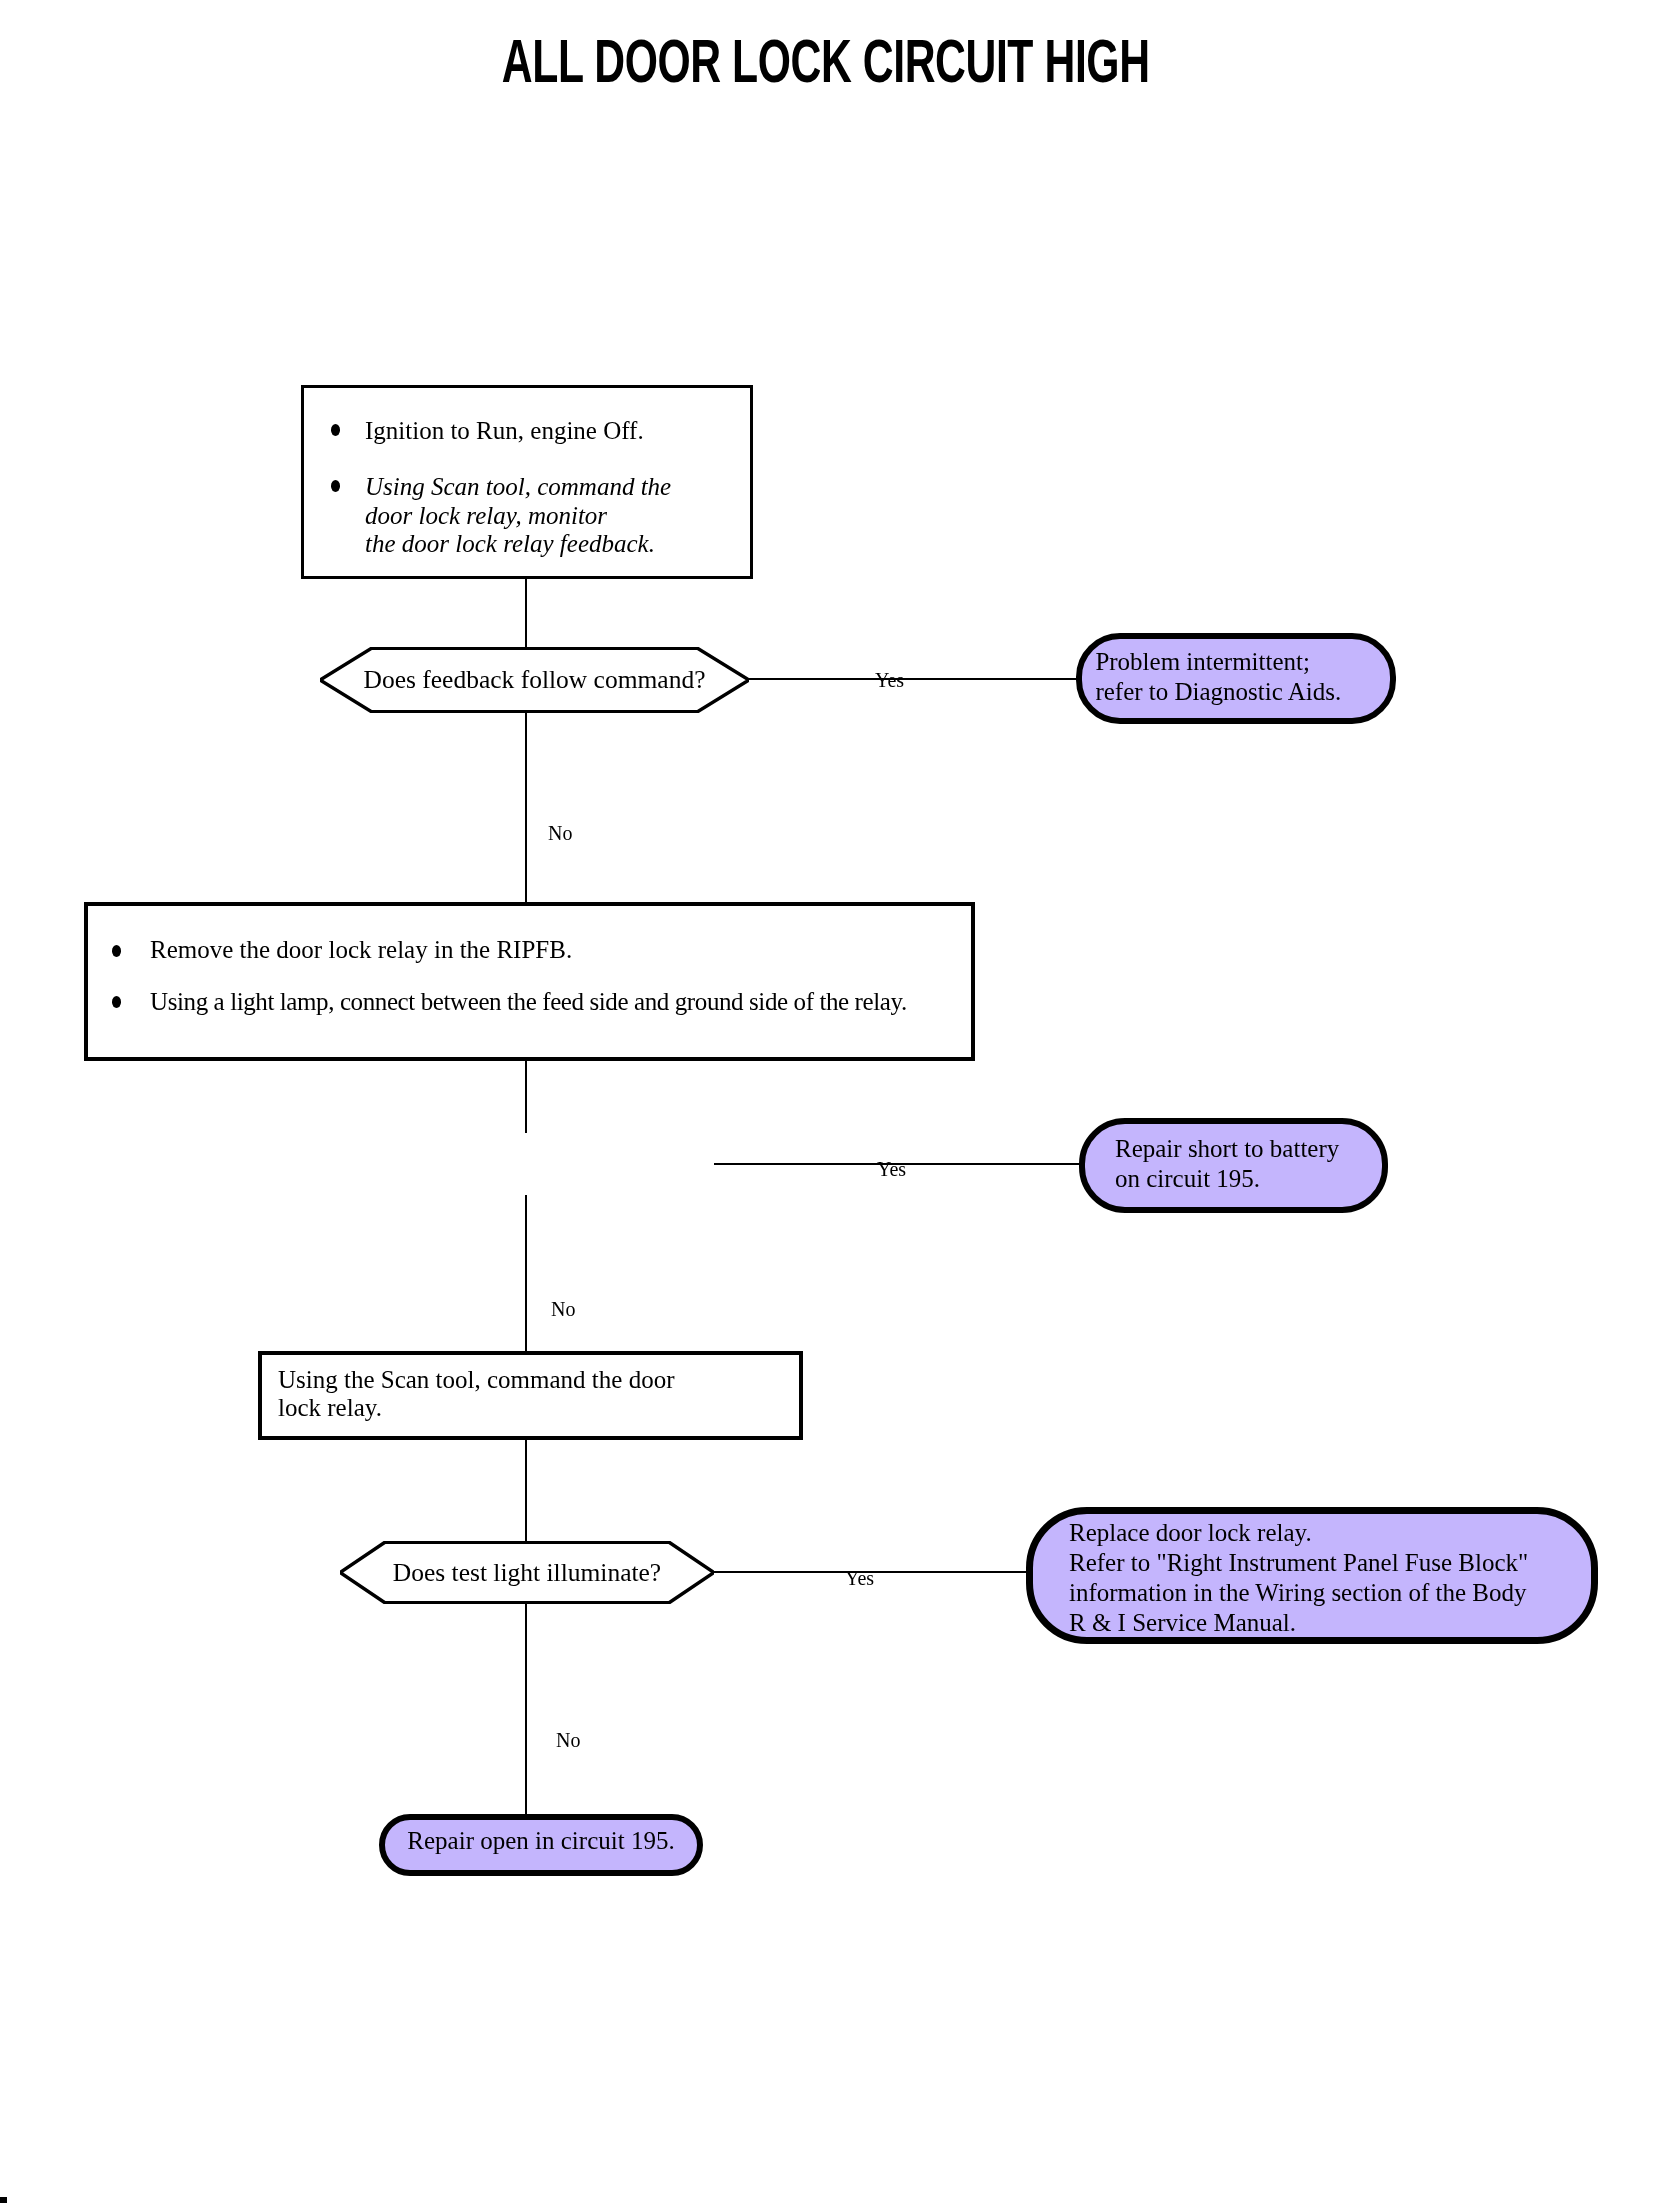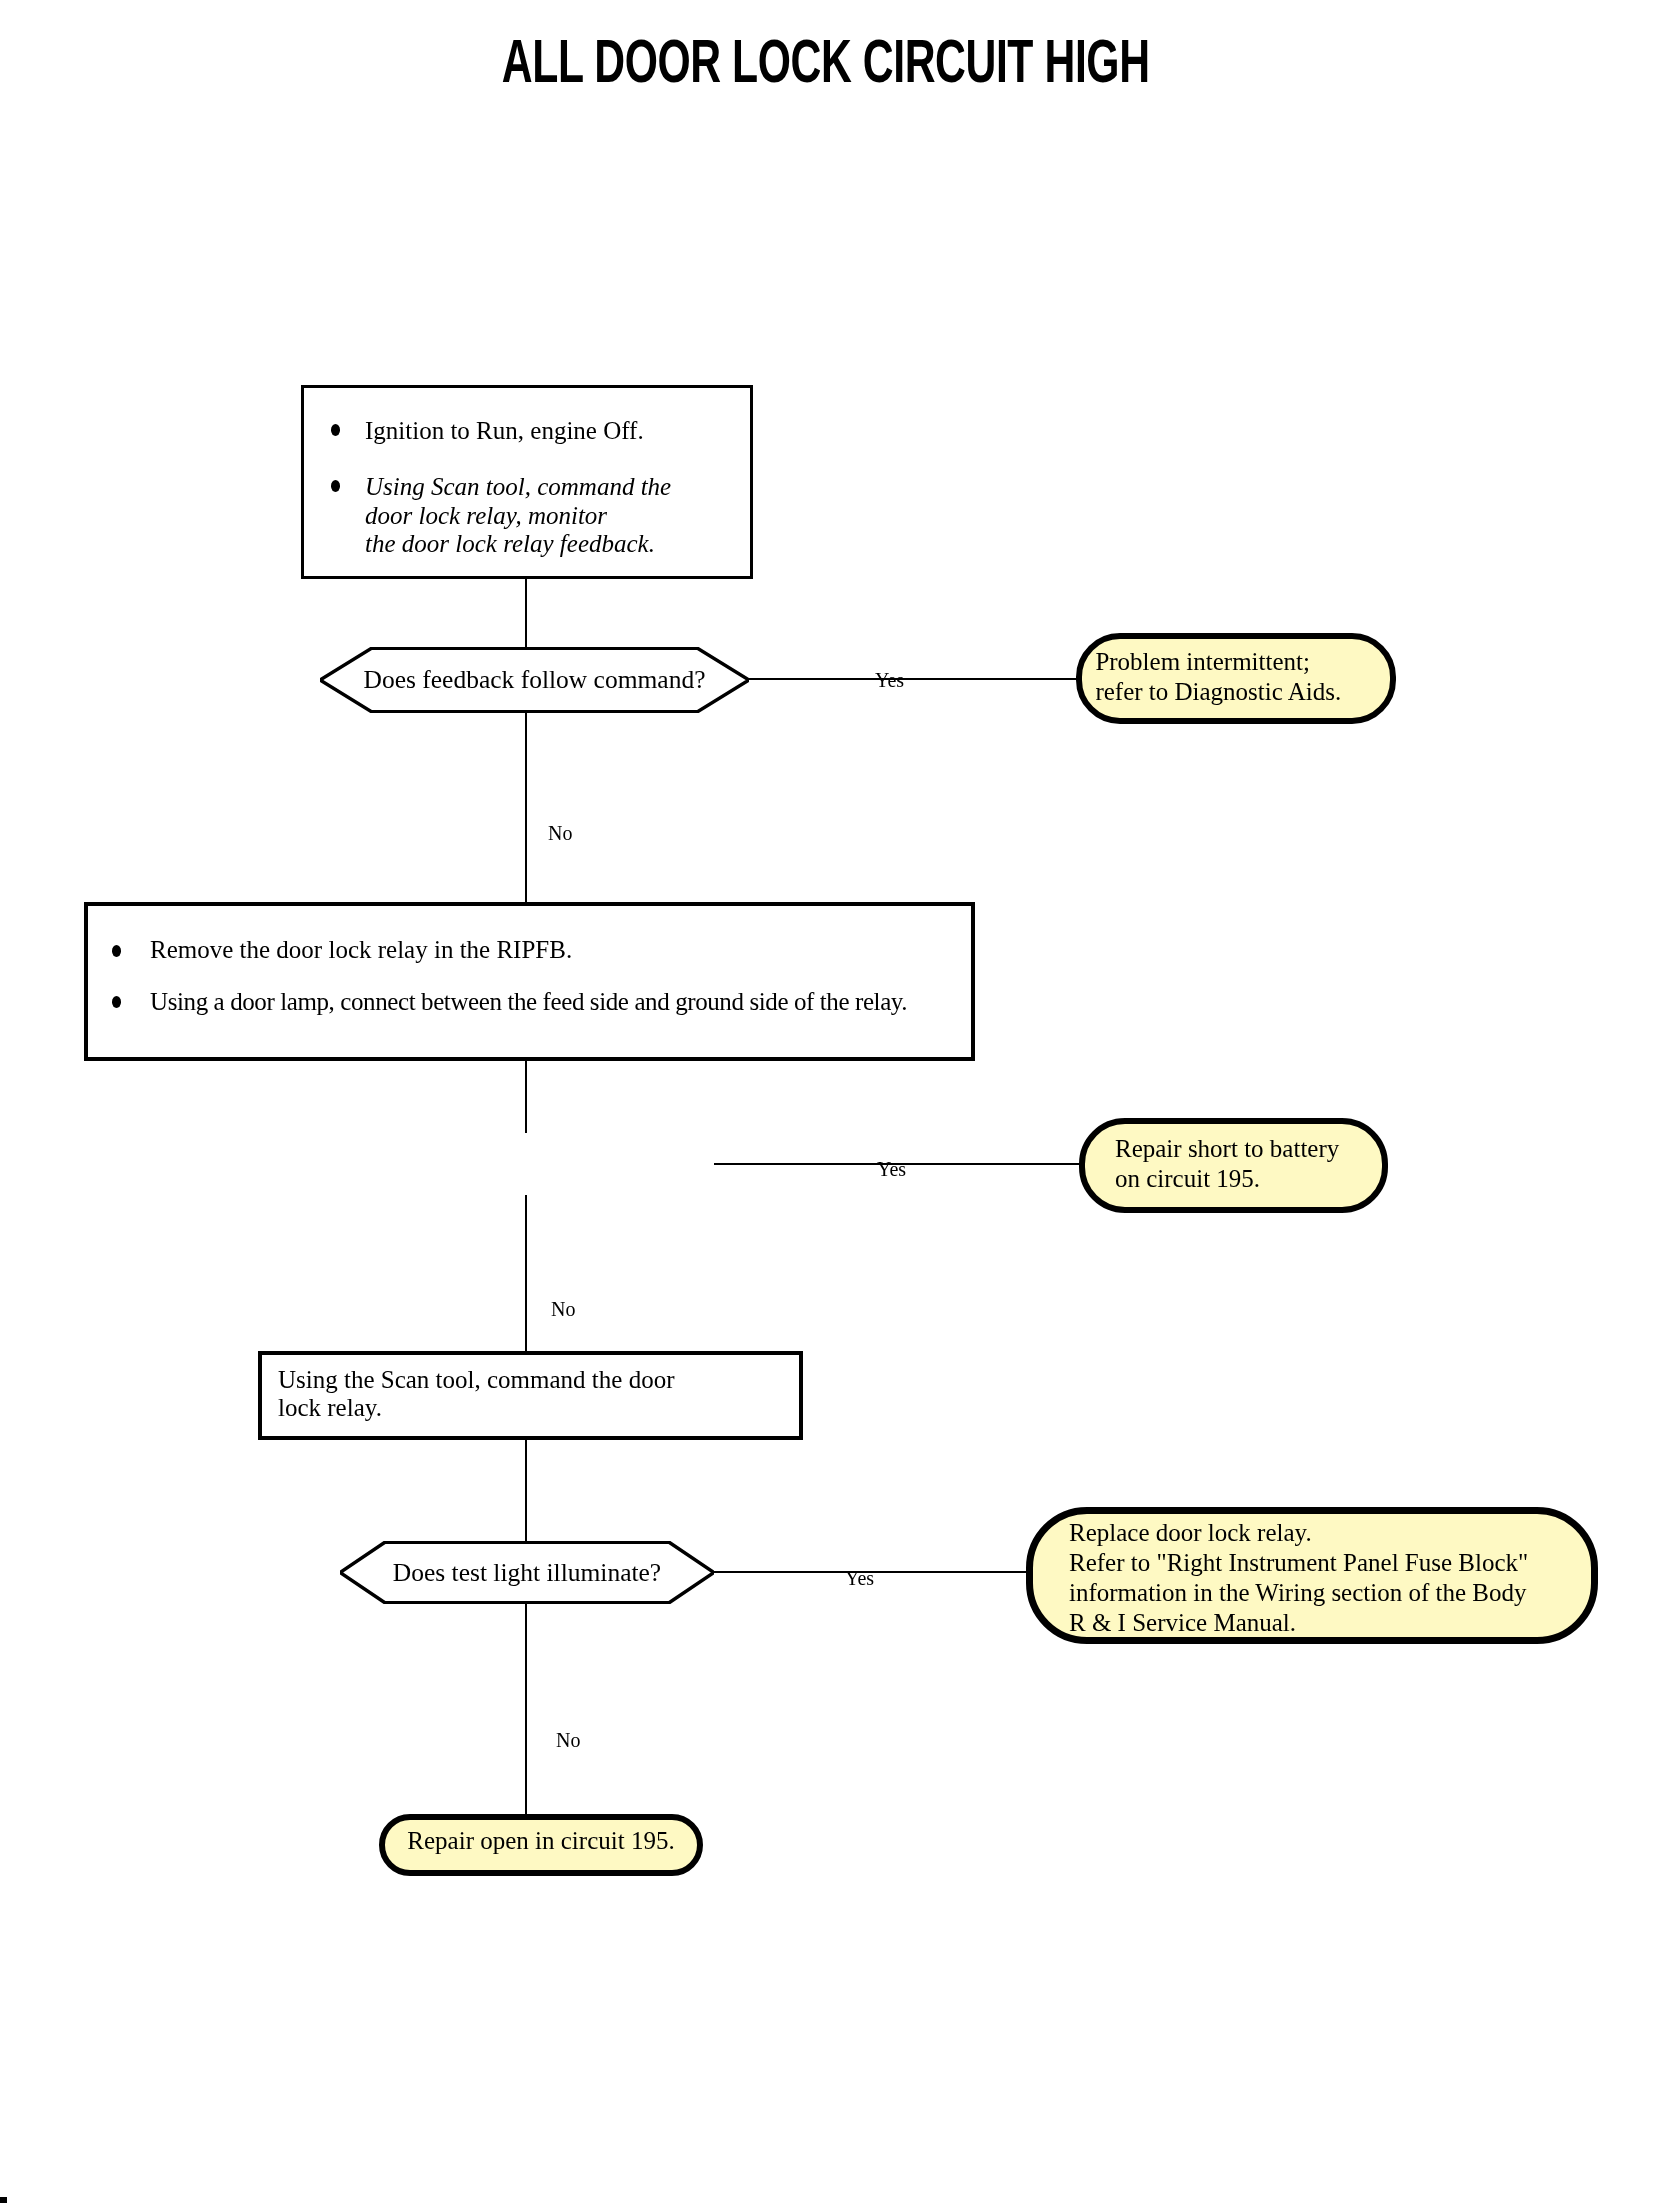--- a/index.html
+++ b/index.html
@@ -40,21 +40,21 @@
 
   .hex { position:absolute; }
   .hex svg { position:absolute; left:0; top:0; width:100%; height:100%; }
   .hex .q {
     position:absolute; left:0; top:0; width:100%; height:100%;
     display:flex; align-items:center; justify-content:center;
     font-size:25.5px; white-space:nowrap;
   }
 
   .term {
-    position:absolute; background:#fef9c3;
+    position:absolute; background:#c4b5fd;
     border:6.7px solid #000;
   }
   .term .t {
     position:absolute;
     font-size:25px; line-height:30px;
     white-space:pre-line;
   }
   .label { position:absolute; font-size:20px; white-space:nowrap;margin-top:32px; }
 
   .artifact { position:absolute; background:#000; }
@@ -92,21 +92,21 @@
 refer to Diagnostic Aids.</div>
   </div>
 
   <div class="vline" style="left:525px; top:712px; height:191px;"></div>
   <div class="label" style="left:548px; top:790px;">No</div>
 
   <div class="pbox" style="left:84px; top:902px; width:891px; height:159px; border-width:4.9px;"></div>
   <div class="bullet" style="left:112px; top:945px;"></div>
   <div class="txt" style="left:150px; top:936px;">Remove the door lock relay in the RIPFB.</div>
   <div class="bullet" style="left:112px; top:996px;"></div>
-  <div class="txt" style="left:150px; top:988px; letter-spacing:-0.4px;">Using a door lamp, connect between the feed side and ground side of the relay.</div>
+  <div class="txt" style="left:150px; top:988px; letter-spacing:-0.4px;">Using a light lamp, connect between the feed side and ground side of the relay.</div>
 
   <div class="vline" style="left:525px; top:1061px; height:72px;"></div>
 
 
   <div class="label" style="left:877px; top:1126px;">Yes</div>
   <div class="hline" style="left:714px; top:1163px; width:365px;"></div>
   <div class="term" style="left:1079px; top:1118px; width:309px; height:95px; border-radius:46px;">
     <div class="t" style="left:30px; top:9.7px;">Repair short to battery
 on circuit 195.</div>
   </div>

